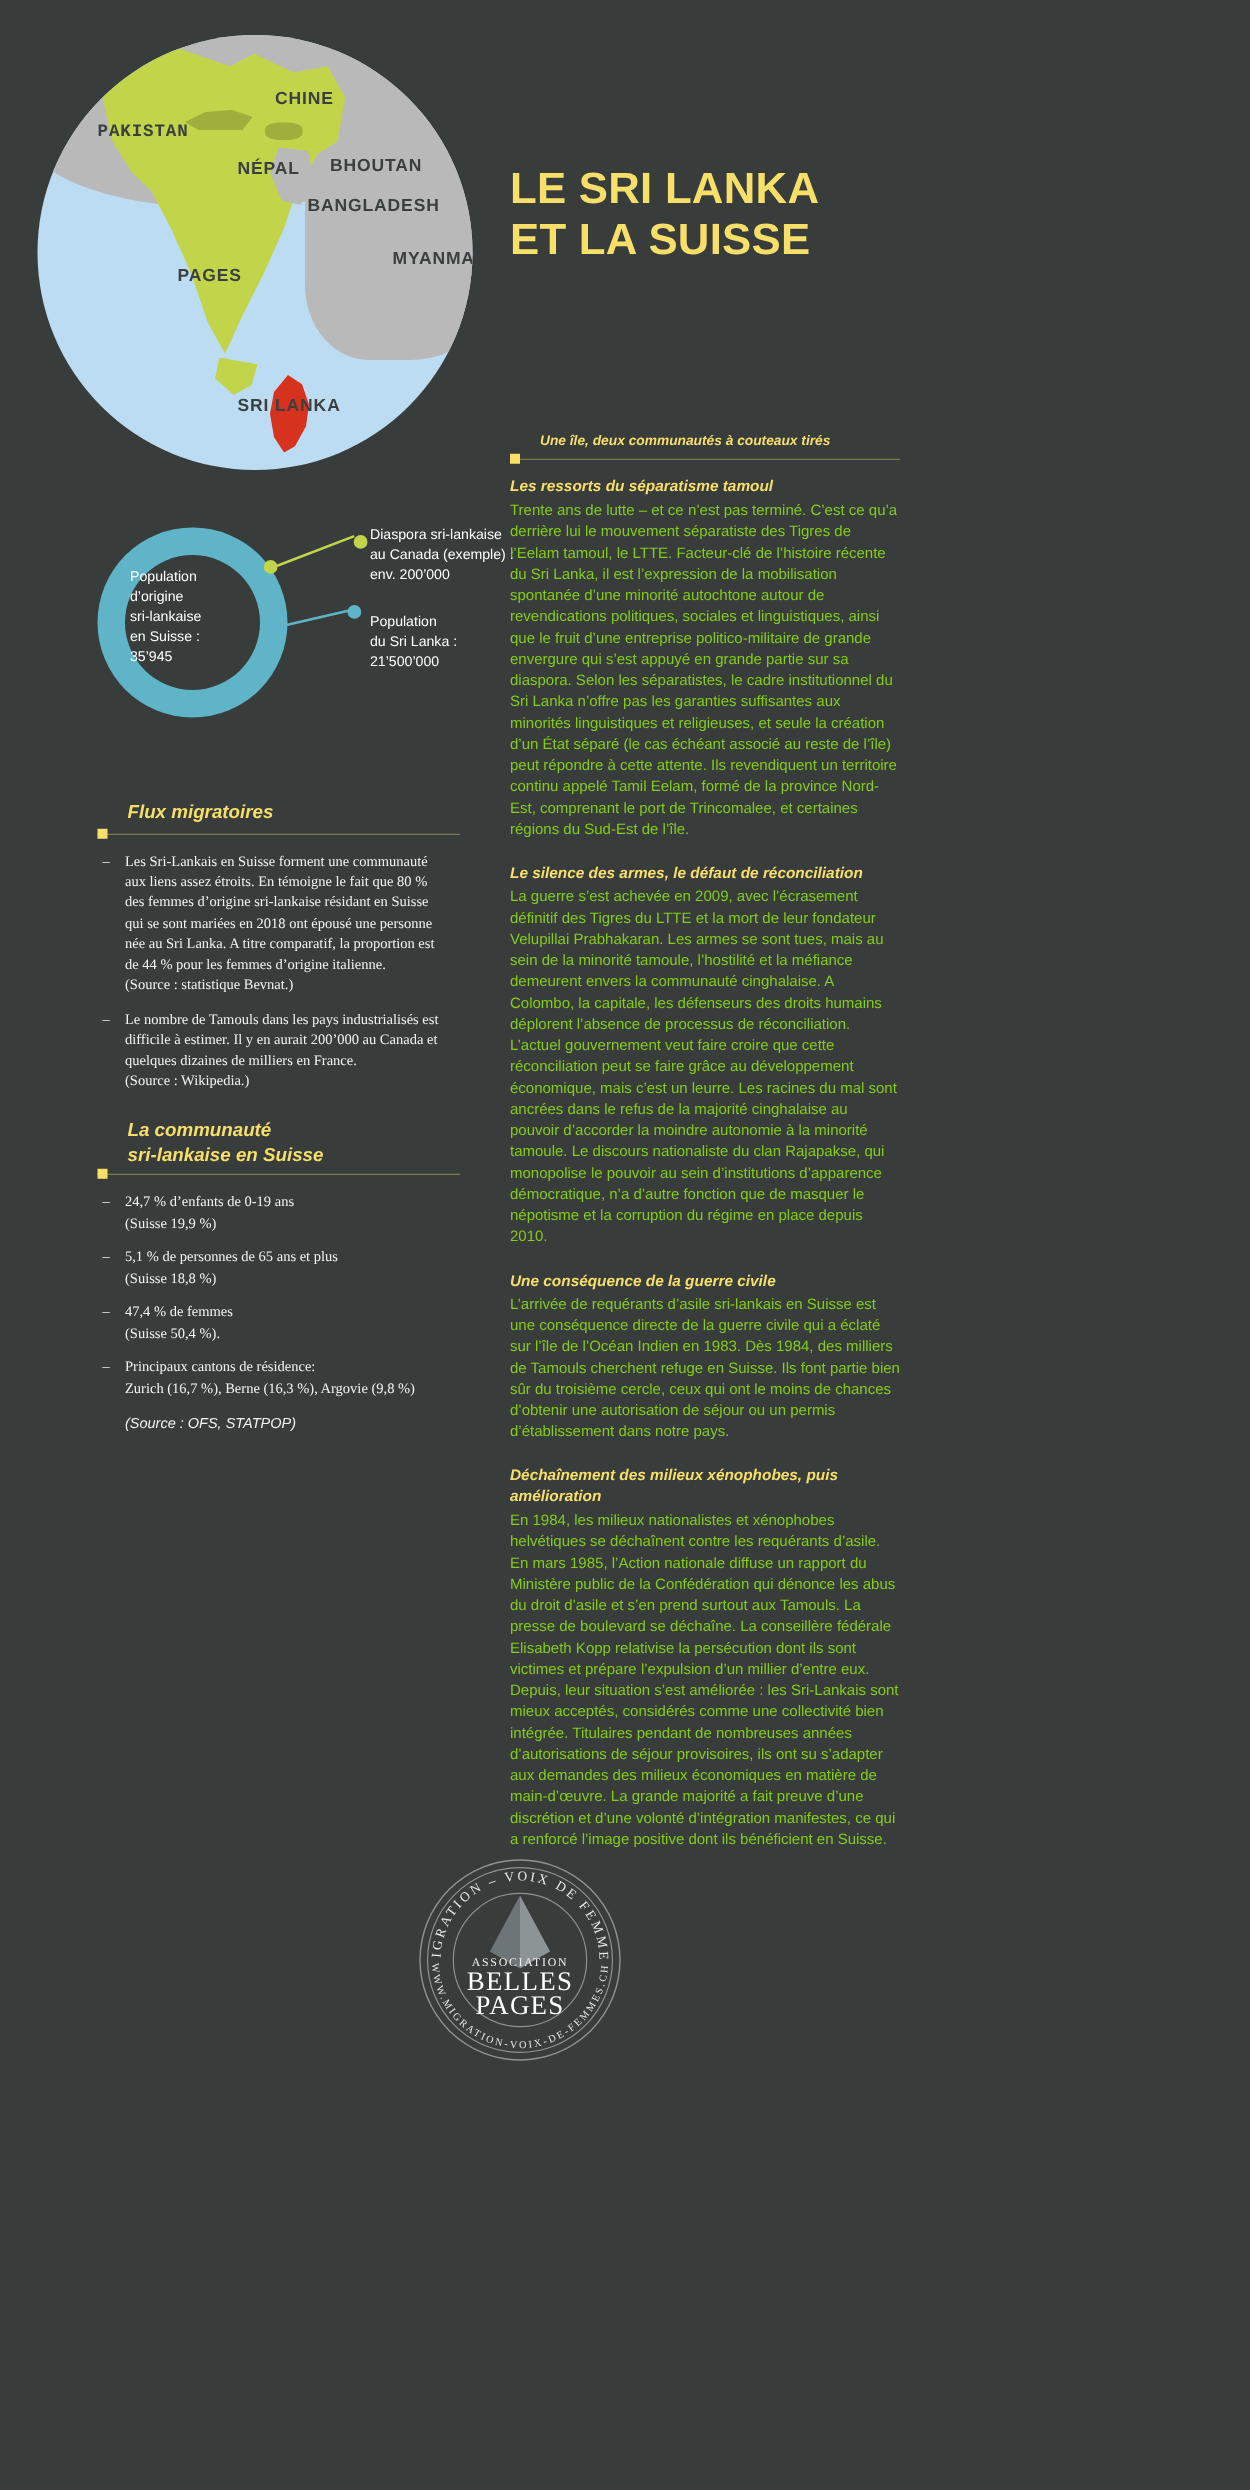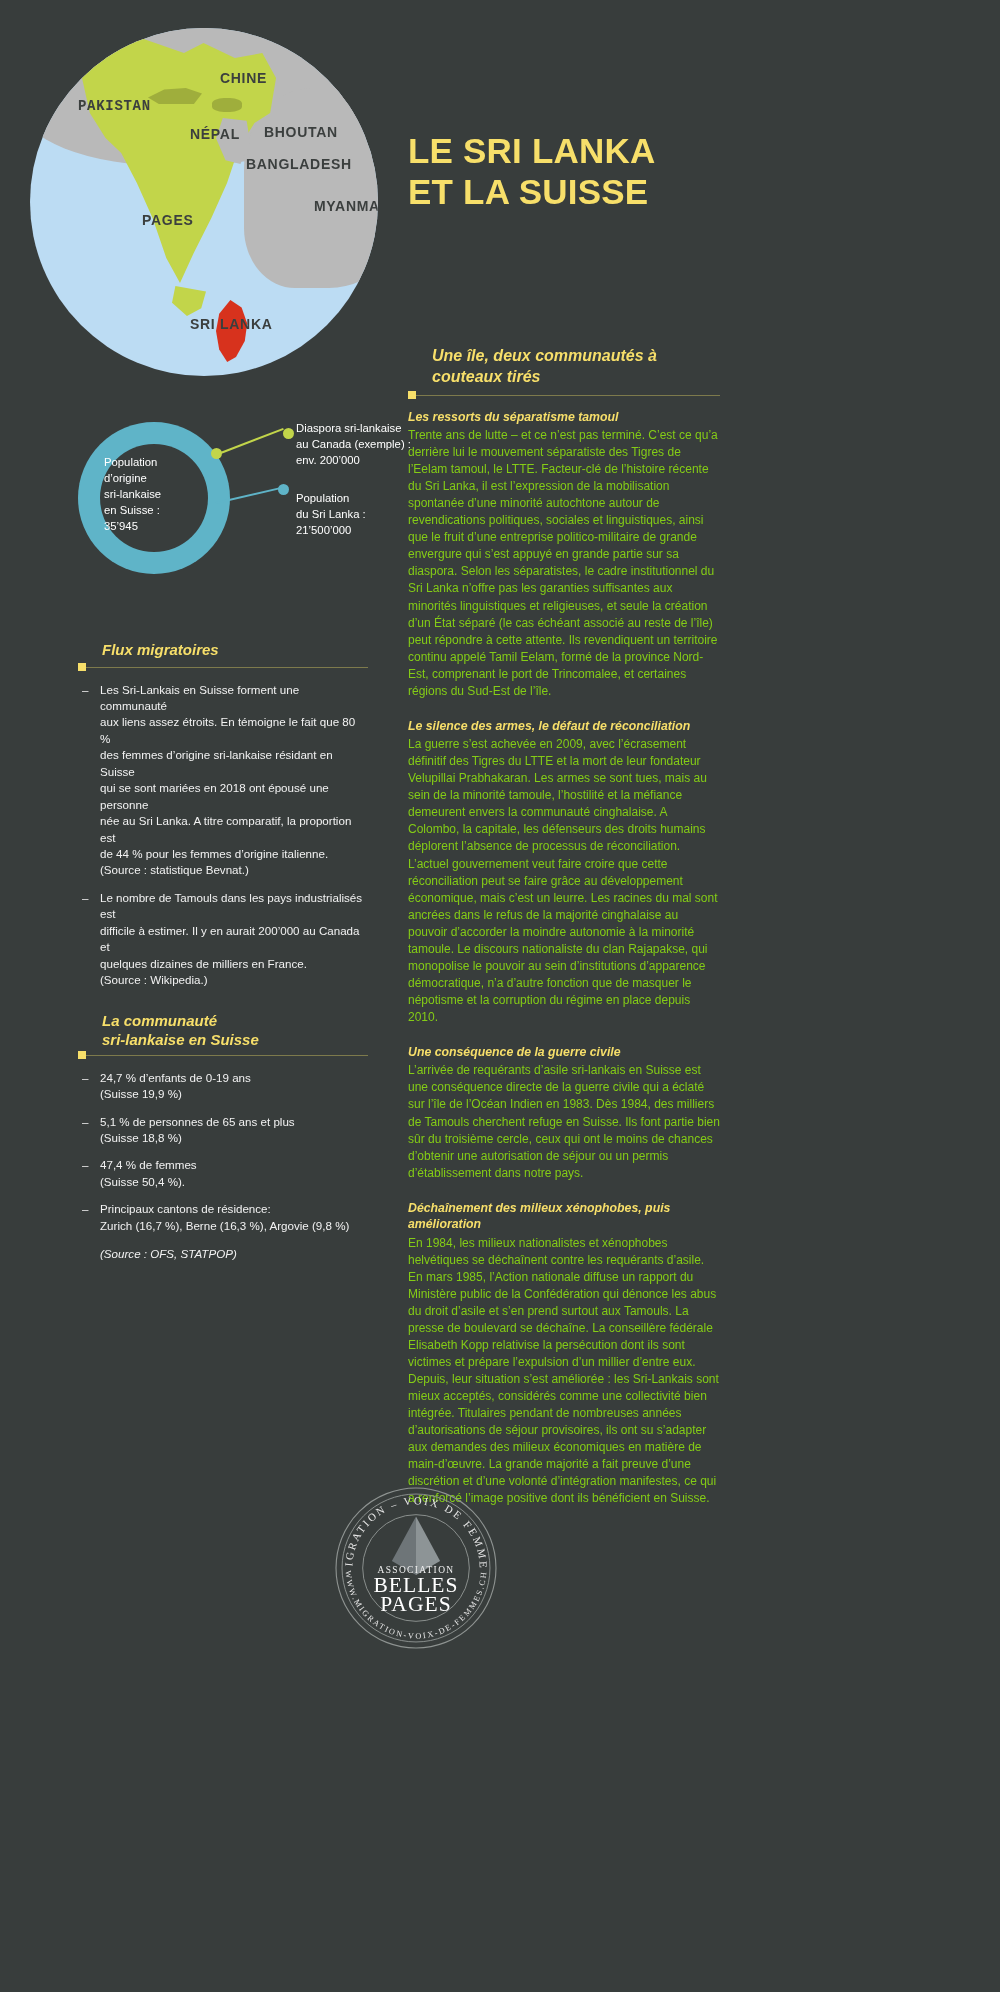--- a/index.html
+++ b/index.html
@@ -110,21 +110,21 @@
     line-height: 1.18;
     font-weight: 700;
     letter-spacing: 0.2px;
   }
 
   
   .sec-head {
     position: relative;
     padding-left: 24px;
     color: #f7df6a;
-    font-size: 16px;
+    font-size: 11px;
     font-style: italic;
     font-weight: 700;
     line-height: 1.3;
     padding-bottom: 7px;
     border-bottom: 1px solid #7d7a4c;
     margin-bottom: 13px;
   }
   .sec-head::before {
     content: "";
     position: absolute;
@@ -236,20 +236,21 @@
   }
   ul.dash-list { list-style: none; }
   ul.dash-list > li {
     position: relative;
     padding-left: 22px;
     font-size: 11.6px;
     line-height: 1.42;
     margin-bottom: 11px;
     color: #f2f2f2;
     white-space: pre-line;
+    font-family: Liberation Serif, serif;
   }
   ul.dash-list > li::before {
     content: "–";
     position: absolute;
     left: 4px; top: 0;
     color: #f2f2f2;
   }
   .src-note {
     font-size: 11.6px;
     line-height: 1.42;

